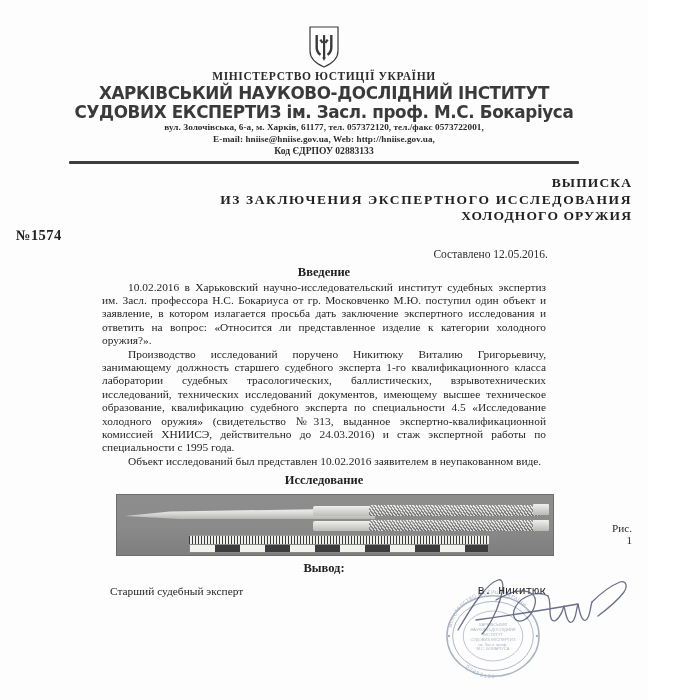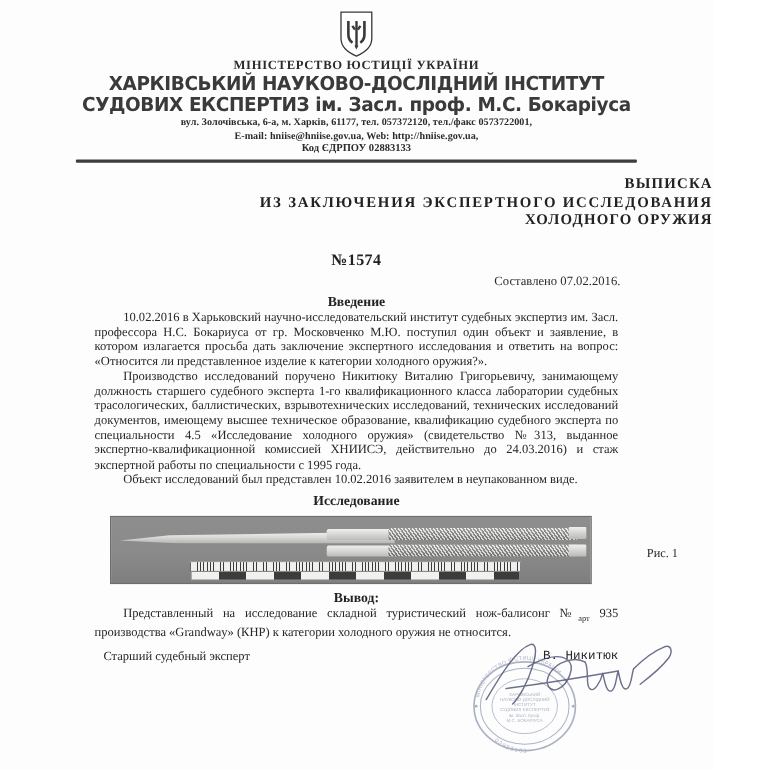--- a/index.html
+++ b/index.html
@@ -14,21 +14,21 @@
     color: #1a1a1a;
     overflow: hidden;
     position: relative;
   }
   .page {
     position: relative;
     width: 648px;
     height: 700px;
     background: #fdfdfd;
     box-sizing: border-box;
-    padding: 0;
+    padding: 16px;
   }
   
   .letterhead {
     text-align: center;
     padding-top: 10px;
   }
   .emblem {
     width: 34px;
     height: 42px;
     margin: 0 auto 2px auto;
@@ -86,25 +86,25 @@
     font-size: 13.5px;
     letter-spacing: 1.1px;
     color: #222;
     line-height: 16.5px;
   }
   .doc-title .t-main {
     letter-spacing: 1.6px;
     font-family: Liberation Serif, serif;
   }
   .doc-number {
-    text-align: center;
+    text-align: left;
     font-weight: bold;
     font-size: 14.5px;
     letter-spacing: 0.4px;
-    margin-top: 20px;
+    margin-top: 2px;
     color: #222;
   }
   .compiled {
     text-align: right;
     font-size: 11.5px;
     color: #2b2b2b;
     margin: 4px 84px 0 0;
   }
   
   .section {
@@ -294,21 +294,21 @@
 
     <div class="rule"></div>
   </div>
 
   <div class="doc-title">
     <div>ВЫПИСКА</div>
     <div class="t-main">ИЗ ЗАКЛЮЧЕНИЯ ЭКСПЕРТНОГО ИССЛЕДОВАНИЯ</div>
     <div>ХОЛОДНОГО ОРУЖИЯ</div>
   </div>
   <div class="doc-number">№1574</div>
-  <div class="compiled">Составлено 07.02.2016.</div>
+  <div class="compiled">Составлено 12.05.2016.</div>
 
   <div class="section">
     <div class="section-head">Введение</div>
     <p class="para">10.02.2016 в Харьковский научно-исследовательский институт судебных экспертиз им. Засл. профессора Н.С. Бокариуса от гр. Московченко М.Ю. поступил один объект и заявление, в котором излагается просьба дать заключение экспертного исследования и ответить на вопрос: «Относится ли представленное изделие к категории холодного оружия?».</p>
     <p class="para">Производство исследований поручено Никитюку Виталию Григорьевичу, занимающему должность старшего судебного эксперта 1-го квалификационного класса лаборатории судебных трасологических, баллистических, взрывотехнических исследований, технических исследований документов, имеющему высшее техническое образование, квалификацию судебного эксперта по специальности 4.5 «Исследование холодного оружия» (свидетельство №313, выданное экспертно-квалификационной комиссией ХНИИСЭ, действительно до 24.03.2016) и стаж экспертной работы по специальности с 1995 года.</p>
     <p class="para">Объект исследований был представлен 10.02.2016 заявителем в неупакованном виде.</p>
   </div>
 
   <div class="section">
     <div class="section-head">Исследование</div>
@@ -324,21 +324,20 @@
       <div class="cap-a"></div>
       <div class="cap-b"></div>
       <div class="ruler"></div>
       <div class="checker"></div>
     </div>
     <div class="fig-caption">Рис. 1</div>
   </div>
 
   <div class="section">
     <div class="section-head">Вывод:</div>
-    <p class="para"><span>Представленный на исследование складной туристический нож-балисонг №</span><span class="sub">арт</span><span> 935 производства «Grandway» (КНР) к категории холодного оружия не относится.</span></p>
   </div>
 
   <div class="sig-row">
     <span class="sig-left">Старший судебный эксперт</span>
     <span class="sig-right">В. Никитюк</span>
 
     <div class="seal-wrap">
 
       <svg class="seal" viewBox="0 0 120 100">
         <defs>

